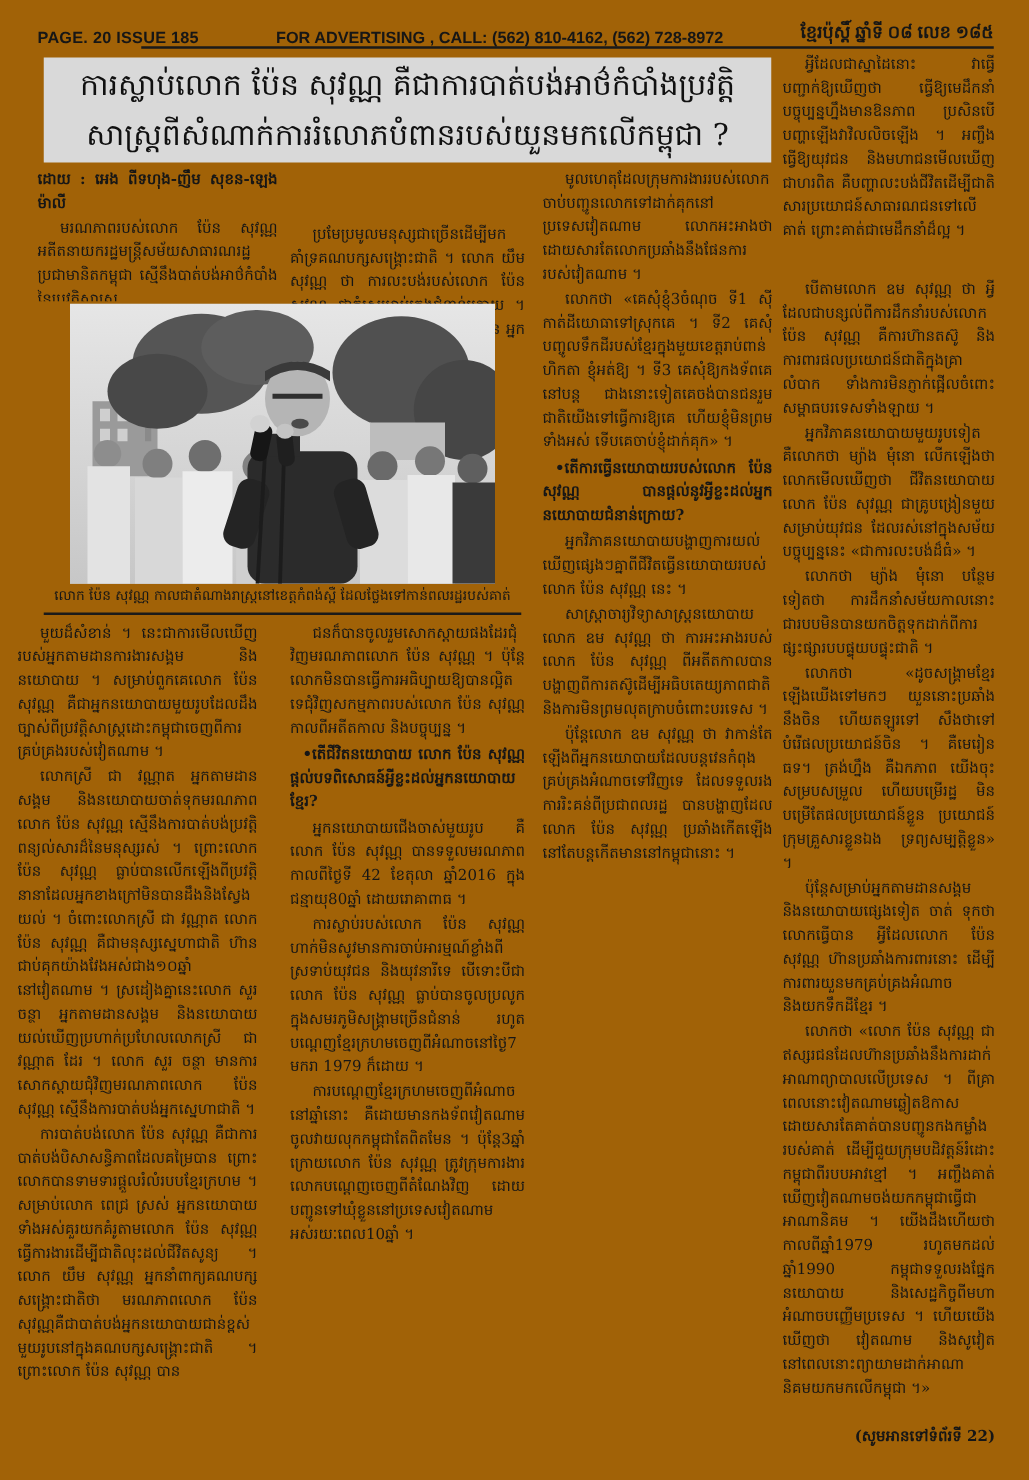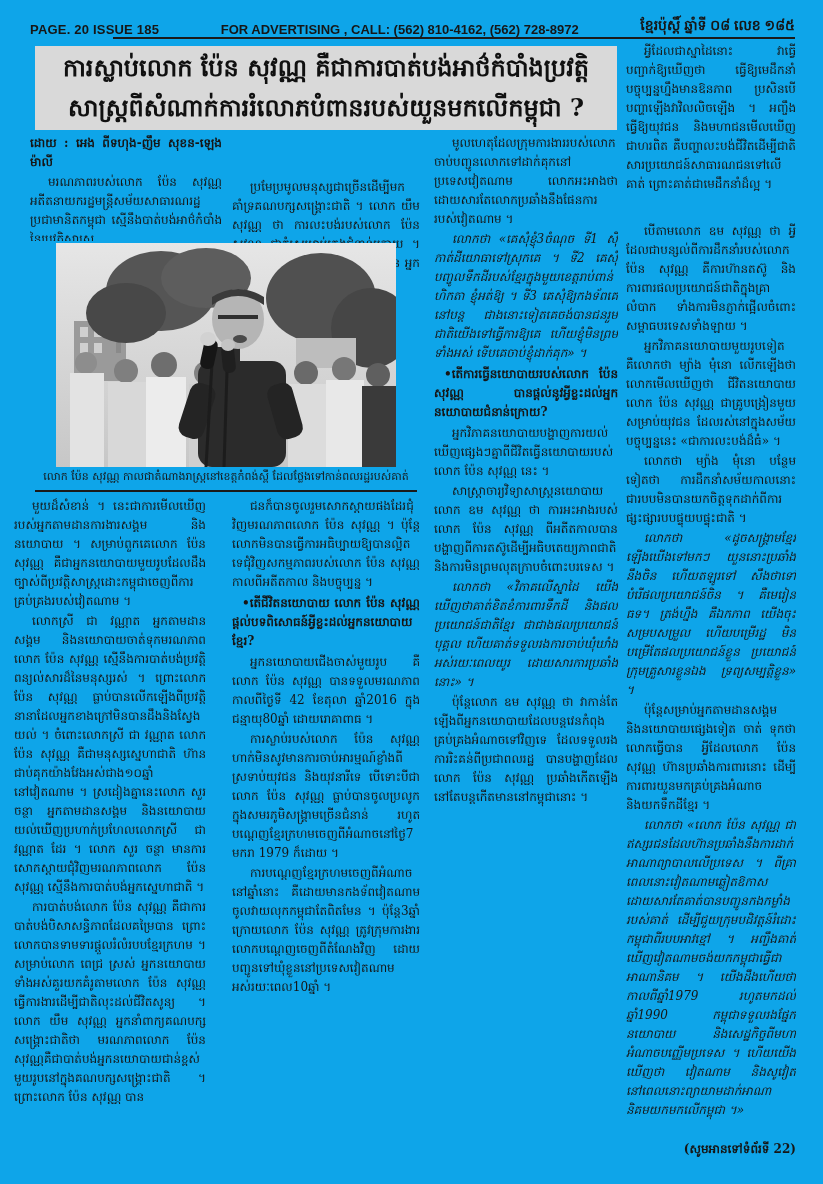--- a/index.html
+++ b/index.html
@@ -1,38 +1,38 @@
 <!DOCTYPE html>
 <html><head>
 <meta charset="utf-8">
 <style>
   html,body{margin:0;padding:0;background:#888;}
   .page{
     position:relative;width:823px;height:1184px;margin:0 auto;
-    background:#0ea5e9;color:#161616;overflow:hidden;
+    background:#a16207;color:#161616;overflow:hidden;
     font-family:"DejaVu Serif","Liberation Serif",serif;
   }
   
   .hdr{position:absolute;top:13px;left:30px;width:765px;height:24px;
        display:flex;justify-content:space-between;align-items:flex-end;
        font-family:"Liberation Sans",sans-serif;font-weight:700;}
   .hdr .left{font-size:13px;letter-spacing:.2px;}
   .hdr .mid{font-size:13px;}
   .hdr .right{font-size:14px;}
   .hdr-rule{position:absolute;top:37px;left:113px;width:682px;height:2px;background:#1a1a1a;}
   
   .headline{position:absolute;top:46px;left:35px;width:582px;height:84px;
     background:#d9d9d9;display:flex;flex-direction:column;justify-content:center;
-    text-align:center;font-weight:700;font-size:24px;line-height:40px;color:#101010;}
+    text-align:center;font-weight:400;font-size:24px;line-height:40px;color:#101010;}
   
   .col{position:absolute;font-size:12px;line-height:19px;text-align:justify;overflow:hidden;}
   .para{margin:0 0 1px 0;text-indent:18px;}
   .para.byline{font-weight:700;text-indent:0;}
   .para.subhead{font-weight:700;text-indent:10px;margin:2px 0;}
-  .para.quote{font-style:italic;}
+  .para.quote{}
   .para.continuation{font-weight:700;text-align:right;text-indent:0;margin-top:20px;}
   .c1t{top:134px;left:30px;width:192px;height:107px;}
   .c2t{top:134px;left:232px;width:188px;height:107px;margin-top:44px;}
   .c1b{top:497px;left:14px;width:192px;height:662px;}
   .c2b{top:497px;left:232px;width:188px;height:674px;}
   .c3 {top:134px;left:434px;width:184px;height:1038px;}
   .c4t{top:42px;left:626px;width:170px;height:178px;}
   .c4m{top:222px;left:626px;width:170px;height:950px;}
   
   .photo{position:absolute;top:243px;left:56px;width:340px;height:224px;background:#cfcfcf;}
@@ -149,21 +149,20 @@
       <p class="para normal">អ្នកនយោបាយជើងចាស់មួយរូប គឺលោក ប៉ែន សុវណ្ណ បានទទួលមរណភាពកាលពីថ្ងៃទី 42 ខែតុលា ឆ្នាំ2016 ក្នុងជន្មាយុ80ឆ្នាំ ដោយរោគាពាធ ។</p>
       <p class="para normal">ការស្លាប់របស់លោក ប៉ែន សុវណ្ណ ហាក់មិនសូវមានការចាប់អារម្មណ៍ខ្លាំងពីស្រទាប់យុវជន និងយុវនារីទេ បើទោះបីជាលោក ប៉ែន សុវណ្ណ ធ្លាប់បានចូលប្រលូកក្នុងសមរភូមិសង្គ្រាមច្រើនជំនាន់ រហូតបណ្តេញខ្មែរក្រហមចេញពីអំណាចនៅថ្ងៃ7 មករា 1979 ក៏ដោយ ។</p>
       <p class="para normal">ការបណ្តេញខ្មែរក្រហមចេញពីអំណាចនៅឆ្នាំនោះ គឺដោយមានកងទ័ពវៀតណាមចូលវាយលុកកម្ពុជាតែពិតមែន ។ ប៉ុន្តែ3ឆ្នាំក្រោយលោក ប៉ែន សុវណ្ណ ត្រូវក្រុមការងារលោកបណ្តេញចេញពីតំណែងវិញ ដោយបញ្ជូនទៅឃុំខ្លួននៅប្រទេសវៀតណាមអស់រយៈពេល10ឆ្នាំ ។</p>
     </div>
   <div class="col c3">
       <p class="para normal">មូលហេតុដែលក្រុមការងាររបស់លោកចាប់បញ្ជូនលោកទៅដាក់គុកនៅប្រទេសវៀតណាម លោកអះអាងថា ដោយសារតែលោកប្រឆាំងនឹងផែនការរបស់វៀតណាម ។</p>
       <p class="para quote">លោកថា «គេសុំខ្ញុំ3ចំណុច ទី1 ស៊ីកាត់ដីយោធាទៅស្រុកគេ ។ ទី2 គេសុំបញ្ចូលទឹកដីរបស់ខ្មែរក្នុងមួយខេត្តរាប់ពាន់ហិកតា ខ្ញុំអត់ឱ្យ ។ ទី3 គេសុំឱ្យកងទ័ពគេនៅបន្ត ជាងនោះទៀតគេចង់បានជនរួមជាតិយើងទៅធ្វើការឱ្យគេ ហើយខ្ញុំមិនព្រមទាំងអស់ ទើបគេចាប់ខ្ញុំដាក់គុក» ។</p>
       <p class="para subhead">•តើការធ្វើនយោបាយរបស់លោក ប៉ែន សុវណ្ណ បានផ្តល់នូវអ្វីខ្លះដល់អ្នកនយោបាយជំនាន់ក្រោយ?</p>
       <p class="para normal">អ្នកវិភាគនយោបាយបង្ហាញការយល់ឃើញផ្សេងៗគ្នាពីជីវិតធ្វើនយោបាយរបស់លោក ប៉ែន សុវណ្ណ នេះ ។</p>
       <p class="para normal">សាស្ត្រាចារ្យវិទ្យាសាស្ត្រនយោបាយលោក ឧម សុវណ្ណ ថា ការអះអាងរបស់លោក ប៉ែន សុវណ្ណ ពីអតីតកាលបានបង្ហាញពីការតស៊ូដើម្បីអធិបតេយ្យភាពជាតិ និងការមិនព្រមលុតក្រាបចំពោះបរទេស ។</p>
-      <p class="para quote">លោកថា «វិភាគលើស្នាដៃ យើងឃើញថាគាត់ខិតខំការពារទឹកដី និងផលប្រយោជន៍ជាតិខ្មែរ ជាជាងផលប្រយោជន៍បុគ្គល ហើយគាត់ទទួលរងការចាប់ឃុំឃាំងអស់រយៈពេលយូរ ដោយសារការប្រឆាំងនោះ» ។</p>
       <p class="para normal">ប៉ុន្តែលោក ឧម សុវណ្ណ ថា វាកាន់តែឡើងពីអ្នកនយោបាយដែលបន្តវេនកំពុងគ្រប់គ្រងអំណាចទៅវិញទេ ដែលទទួលរងការរិះគន់ពីប្រជាពលរដ្ឋ បានបង្ហាញដែលលោក ប៉ែន សុវណ្ណ ប្រឆាំងកើតឡើង នៅតែបន្តកើតមាននៅកម្ពុជានោះ ។</p>
     </div>
   <div class="col c4m">
       <p class="para normal">បើតាមលោក ឧម សុវណ្ណ ថា អ្វីដែលជាបន្សល់ពីការដឹកនាំរបស់លោក ប៉ែន សុវណ្ណ គឺការហ៊ានតស៊ូ និងការពារផលប្រយោជន៍ជាតិក្នុងគ្រាលំបាក ទាំងការមិនភ្ញាក់ផ្អើលចំពោះសម្ពាធបរទេសទាំងឡាយ ។</p>
       <p class="para normal">អ្នកវិភាគនយោបាយមួយរូបទៀត គឺលោកថា ម្យ៉ាង មុំនោ លើកឡើងថា លោកមើលឃើញថា ជីវិតនយោបាយលោក ប៉ែន សុវណ្ណ ជាគ្រូបង្រៀនមួយសម្រាប់យុវជន ដែលរស់នៅក្នុងសម័យបច្ចុប្បន្ននេះ «ជាការលះបង់ដ៏ធំ» ។</p>
       <p class="para normal">លោកថា ម្យ៉ាង មុំនោ បន្ថែមទៀតថា ការដឹកនាំសម័យកាលនោះជារបបមិនបានយកចិត្តទុកដាក់ពីការផ្សះផ្សារបបផ្ទុយបផ្ទុះជាតិ ។</p>
       <p class="para quote">លោកថា «ដូចសង្គ្រាមខ្មែរឡើងឃើងទៅមកៗ យួននោះប្រឆាំងនឹងចិន ហើយតឡូរទៅ សឹងថាទៅបំរើផលប្រយោជន៍ចិន ។ គឺមេរៀន ធទ។ ត្រង់ហ្នឹង គឺឯកភាព យើងចុះសម្របសម្រួល ហើយបម្រើរដ្ឋ មិនបម្រើតែផលប្រយោជន៍ខ្លួន ប្រយោជន៍ក្រុមគ្រួសារខ្លួនឯង ទ្រព្យសម្បត្តិខ្លួន» ។</p>
       <p class="para normal">ប៉ុន្តែសម្រាប់អ្នកតាមដានសង្គម និងនយោបាយផ្សេងទៀត ចាត់ ទុកថា លោកធ្វើបាន អ្វីដែលលោក ប៉ែន សុវណ្ណ ហ៊ានប្រឆាំងការពារនោះ ដើម្បីការពារយួនមកគ្រប់គ្រងអំណាច និងយកទឹកដីខ្មែរ ។</p>
       <p class="para quote">លោកថា «លោក ប៉ែន សុវណ្ណ ជាឥស្សរជនដែលហ៊ានប្រឆាំងនឹងការដាក់អាណាព្យាបាលលើប្រទេស ។ ពីគ្រាពេលនោះវៀតណាមឆ្លៀតឱកាស ដោយសារតែគាត់បានបញ្ជូនកងកម្លាំងរបស់គាត់ ដើម្បីជួយក្រុមបដិវត្តន៍រំដោះកម្ពុជាពីរបបអាវខ្មៅ ។ អញ្ចឹងគាត់ឃើញវៀតណាមចង់យកកម្ពុជាធ្វើជាអាណានិគម ។ យើងដឹងហើយថា កាលពីឆ្នាំ1979 រហូតមកដល់ឆ្នាំ1990 កម្ពុជាទទួលរងផ្នែកនយោបាយ និងសេដ្ឋកិច្ចពីមហាអំណាចបញ្ញើមប្រទេស ។ ហើយយើងឃើញថា វៀតណាម និងសូវៀត នៅពេលនោះព្យាយាមដាក់អាណានិគមយកមកលើកម្ពុជា ។»</p>
       <p class="para continuation">(សូមអានទៅទំព័រទី 22)</p>

